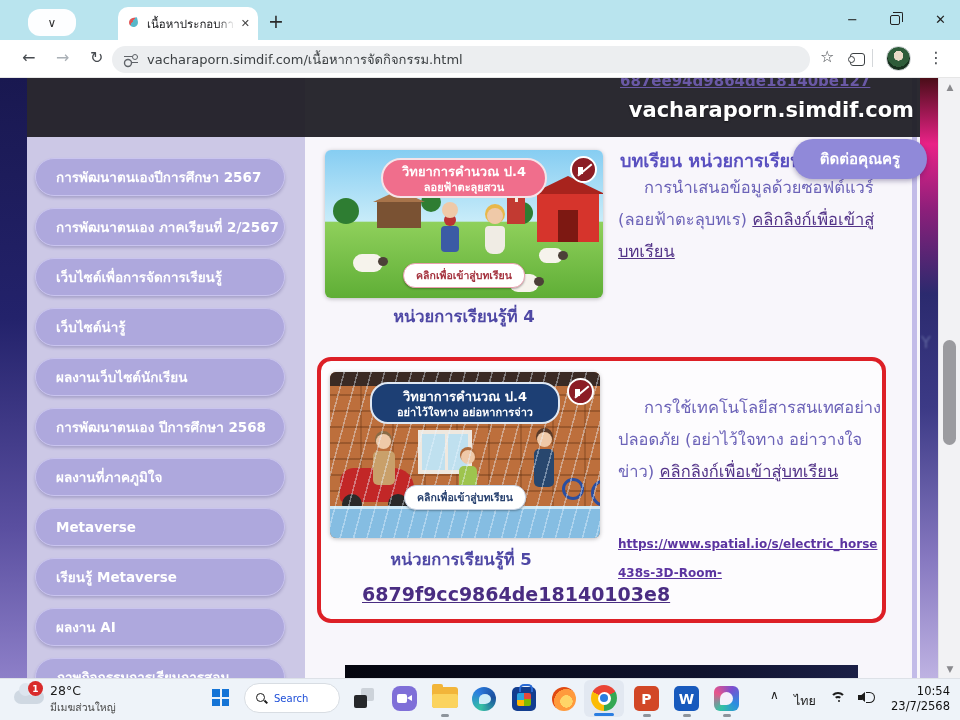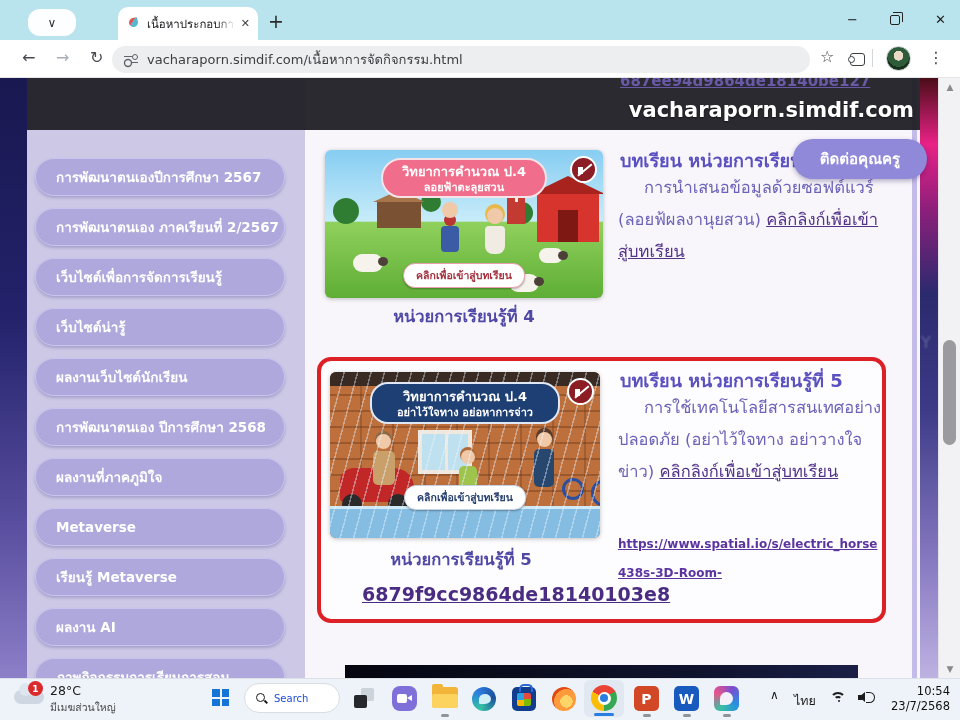--- a/index.html
+++ b/index.html
@@ -54,21 +54,21 @@
   .bg-right .wm { position:absolute; left:1px; top:255px; color:rgba(180,200,230,.35); font-size:16px; filter:blur(1px); }
   .sidebar { left:27px; top:0; width:278px; height:600px; background:#ccc8e6; }
   .content { left:305px; top:0; width:612px; height:600px; background:#f8f6fb; border-right:5px solid #c3bce8; }
 
   .side-list { left:35px; top:80px; width:250px; display:flex; flex-direction:column; gap:12px; }
   .side-btn { height:38px; background:#aea8dd; border:1px solid #c9c4ef; border-radius:19px;
     display:flex; align-items:center; padding:0 20px; color:#ffffff; font-weight:bold; font-size:13.5px;
     box-shadow:0 2px 3px rgba(60,50,120,.25); white-space:nowrap; overflow:hidden; }
 
   
-  .band { left:27px; top:0; width:893px; height:52px; background:rgba(32,31,38,.95); z-index:5; overflow:hidden; }
+  .band { left:27px; top:0; width:893px; height:59px; background:rgba(32,31,38,.95); z-index:5; overflow:hidden; }
   .band-link { position:absolute; left:593px; top:-6px; font-size:15px; font-weight:bold; color:#6a59a6; text-decoration:underline; }
   .band-title { position:absolute; right:6px; top:20px; font-size:21px; font-weight:bold; color:#ffffff;
     text-shadow:0 1px 2px rgba(0,0,0,.6); }
   .band-dim-btn { position:absolute; left:8px; top:30px; width:250px; height:38px; background:#3b394a;
     border-radius:19px; display:flex; align-items:center; padding:0 20px; color:#57546e; font-weight:bold; font-size:13.5px; }
   .contact-btn { left:793px; top:61px; width:134px; height:40px; background:#9089d9; border-radius:21px;
     display:flex; align-items:center; justify-content:center; color:#fff; font-weight:bold; font-size:15px; z-index:6;
     box-shadow:0 2px 5px rgba(40,30,90,.35); }
 
   
@@ -304,21 +304,21 @@
       <div class="badge">
         <div class="l1">วิทยาการคำนวณ ป.4</div>
         <div class="l2">ลอยฟ้าตะลุยสวน</div>
       </div>
       <div class="scene-btn">คลิกเพื่อเข้าสู่บทเรียน</div>
       <div class="mute"></div>
     </div>
     <div class="abs caption" style="left:325px; top:225px;">หน่วยการเรียนรู้ที่ 4</div>
     <div class="abs heading" style="left:620px; top:68px;">บทเรียน หน่วยการเรียนรู้ที่ 4</div>
     <div class="abs para" style="left:618px; top:94px;">
-      <span>การนำเสนอข้อมูลด้วยซอฟต์แวร์ (ลอยฟ้ผลงานุยสวน) </span><span class="lnk">คลิกลิงก์เพื่อเข้าสู่บทเรียน</span>
+      <span>การนำเสนอข้อมูลด้วยซอฟต์แวร์ (ลอยฟ้าตะลุบทเร) </span><span class="lnk">คลิกลิงก์เพื่อเข้าสู่บทเรียน</span>
     </div>
 
     <div class="abs redbox"></div>
     <div class="abs scene rain">
       <div class="bricks"></div>
       <div class="roof"></div>
       <div class="window"></div>
       <div class="moto"></div>
       <div class="bike"></div>
       <div class="p1"></div>
@@ -328,21 +328,20 @@
       <div class="drops"></div>
       <div class="badge">
         <div class="l1">วิทยาการคำนวณ ป.4</div>
         <div class="l2">อย่าไว้ใจทาง อย่อหาการจ่าว</div>
       </div>
       <div class="scene-btn">คลิกเพื่อเข้าสู่บทเรียน</div>
       <div class="mute"></div>
     </div>
     <div class="abs caption" style="left:326px; top:468px; width:270px;">หน่วยการเรียนรู้ที่ 5</div>
     <div class="abs hashlink" style="left:326px; top:505px;margin-left:36px;">6879f9cc9864de18140103e8</div>
-    <div class="abs heading" style="left:620px; top:288px;">บทเรียน หน่วยการเรียนรู้ที่ 5</div>
     <div class="abs para" style="left:618px; top:314px;">
       <span>การใช้เทคโนโลยีสารสนเทศอย่างปลอดภัย (อย่าไว้ใจทาง อย่าวางใจข่าว) </span><span class="lnk">คลิกลิงก์เพื่อเข้าสู่บทเรียน</span>
     </div>
     <div class="abs urllink" style="left:618px; top:452px;">https://www.spatial.io/s/electric_horse438s-3D-Room-</div>
 
     <div class="abs bottom-band"></div>
 
     <div class="abs band">
       <span class="band-link">687ee94d9864de18140be127</span>
       <span class="band-title">vacharaporn.simdif.com</span>

